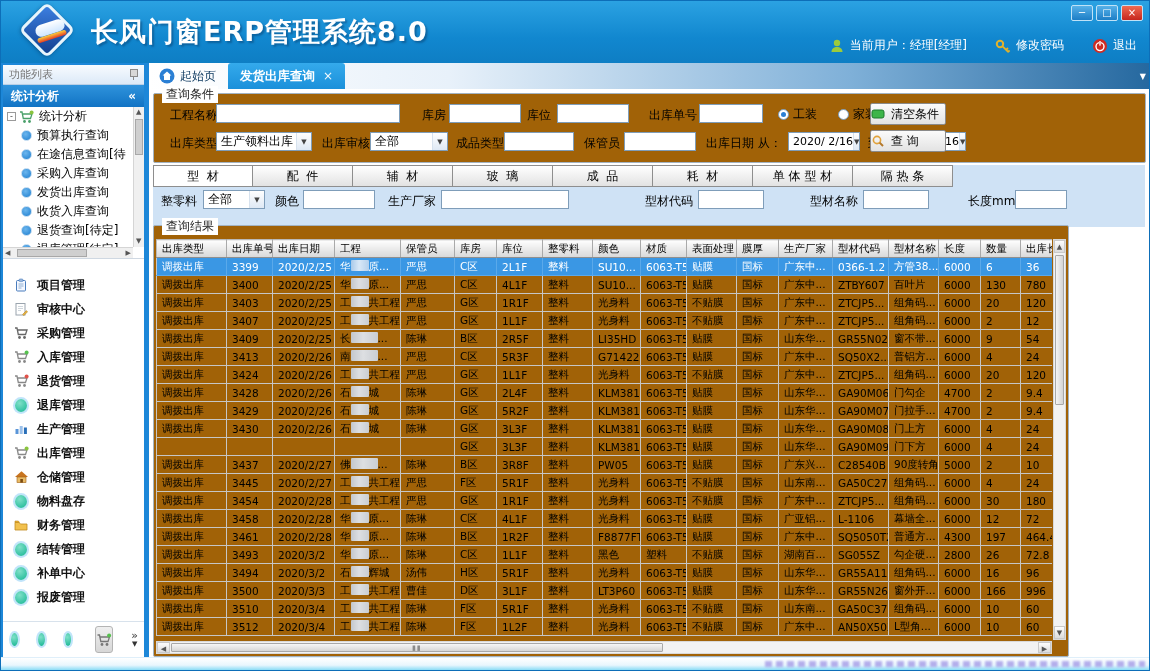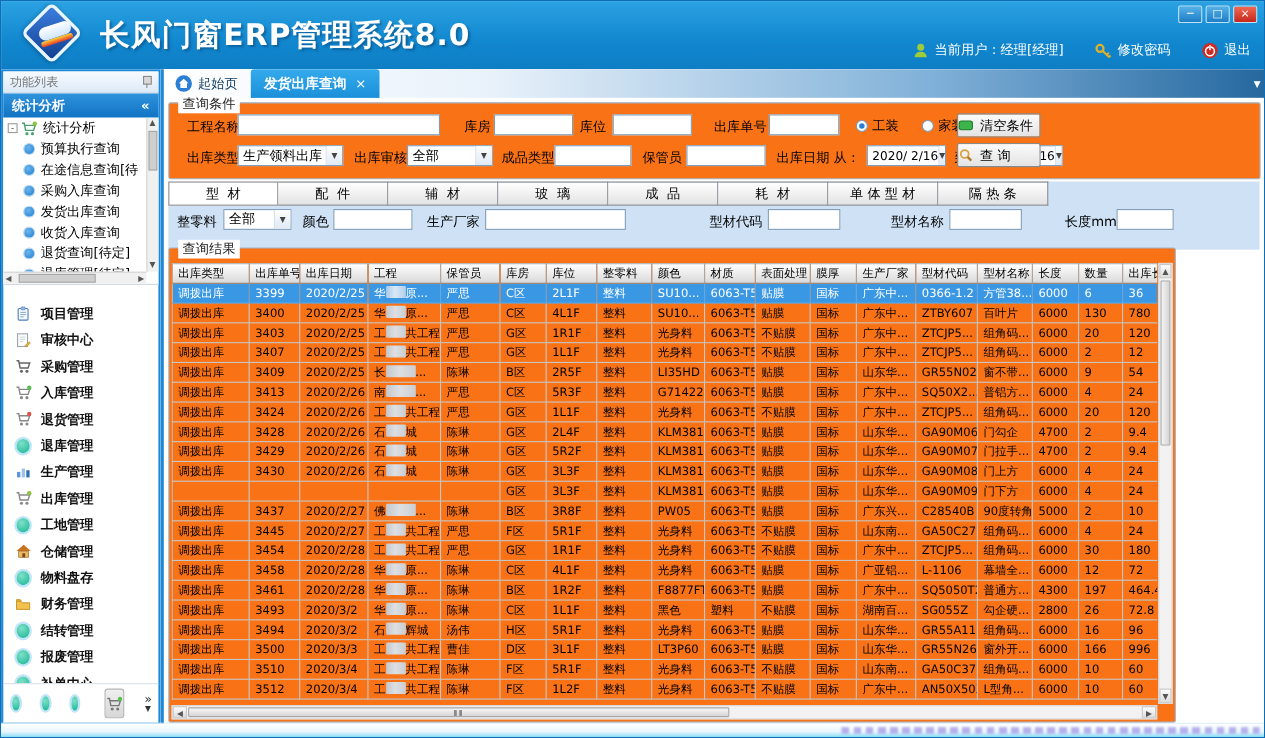--- a/index.html
+++ b/index.html
@@ -69,21 +69,21 @@
     background:linear-gradient(90deg,#ffffff 0%,#e8f1fa 30%,#7fb0d8 70%,#25689f 100%);
     display:flex;align-items:flex-end;}
   .tab-home{display:flex;align-items:center;gap:5px;height:26px;padding:0 12px 0 10px;font-size:12px;color:#123d63;cursor:default;}
   .tab-active{display:flex;align-items:center;gap:8px;height:26px;padding:0 12px;background:linear-gradient(#34aaec,#1b90da);
     color:#fff;font-size:12.5px;font-weight:bold;border-radius:3px 3px 0 0;cursor:default;}
   .tab-active .x{font-weight:normal;font-size:12px;opacity:.95;cursor:default;}
   .tabbar-caret{position:absolute;right:5px;top:9px;color:#fff;font-size:8px;}
   .content{position:absolute;left:0;top:26px;right:0;bottom:0;background:#fff;}
 
   
-  .gbox{position:absolute;border:1px solid #a3b3c2;border-radius:2px;background:#f97316;}
+  .gbox{position:absolute;border:1px solid #a3b3c2;border-radius:2px;background:#a16207;}
   .gbox>.gtitle{position:absolute;top:-8px;left:8px;background:#fff;padding:0 4px;font-size:12px;color:#222;}
 
   .lbl{position:absolute;font-size:12px;color:#000;white-space:nowrap;}
   .inp{position:absolute;height:19px;border:1px solid #7f9db9;background:#fff;}
   .combo{position:absolute;height:19px;border:1px solid #7f9db9;background:#fff;font-size:12px;display:flex;align-items:center;padding-left:4px;white-space:nowrap;}
   .combo .car{margin-left:auto;width:15px;text-align:center;font-size:7px;color:#444;border-left:1px solid #d7e2ee;align-self:stretch;display:flex;align-items:center;justify-content:center;background:linear-gradient(#fefefe,#dfe9f5);}
   .radio{position:absolute;display:flex;align-items:center;gap:4px;font-size:12px;}
   .rdot{width:11px;height:11px;border-radius:50%;border:1px solid #7a9ab8;background:#fff;position:relative;}
   .rdot.on:before{content:"";position:absolute;left:2px;top:2px;width:5px;height:5px;border-radius:50%;background:#2a7fd4;}
   .btn{position:absolute;height:22px;border:1px solid #8a8a8a;border-radius:2px;background:linear-gradient(#fbfbfb,#e3e3e3);
@@ -319,26 +319,20 @@
               <path d="M1 2h2l1.3 6.5h7.2L13 4H4" fill="none" stroke="#888" stroke-width="1.3"></path>
               <circle cx="5.5" cy="11.5" r="1.4" fill="#888"></circle>
               <circle cx="10.5" cy="11.5" r="1.4" fill="#888"></circle>
               <circle cx="12.6" cy="2.4" r="2" fill="#8ac43e"></circle>
             </svg>
           </span>
           <span>出库管理</span>
         </div>
         <div class="menu-item">
           <span class="ic">
-            <span class="ic-dot"></span>
-          </span>
-          <span>工地管理</span>
-        </div>
-        <div class="menu-item">
-          <span class="ic">
             <svg width="15" height="14">
               <path d="M1 7L7.5 1.2 14 7z" fill="#c8741f"></path>
               <rect x="3" y="7" width="9" height="5.6" fill="#e8bb66" stroke="#a06018" stroke-width=".6"></rect>
               <rect x="6.3" y="9" width="2.6" height="3.6" fill="#7a4a12"></rect>
             </svg>
           </span>
           <span>仓储管理</span>
         </div>
         <div class="menu-item">
           <span class="ic">
@@ -358,27 +352,27 @@
         <div class="menu-item">
           <span class="ic">
             <span class="ic-dot"></span>
           </span>
           <span>结转管理</span>
         </div>
         <div class="menu-item">
           <span class="ic">
             <span class="ic-dot"></span>
           </span>
+          <span>补单中心</span>
+        </div>
+        <div class="menu-item">
+          <span class="ic">
+            <span class="ic-dot"></span>
+          </span>
           <span>报废管理</span>
-        </div>
-        <div class="menu-item">
-          <span class="ic">
-            <span class="ic-dot"></span>
-          </span>
-          <span>补单中心</span>
         </div>
       </div>
     <div class="side-toolbar">
       <span class="ic-dot"></span>
       <span class="ic-dot"></span>
       <span class="ic-dot"></span>
       <span class="cart-btn">
         <span class="ic">
             <svg width="16" height="14" viewBox="0 0 15 14">
               <path d="M1 2h2l1.3 6.5h7.2L13 4H4" fill="none" stroke="#777" stroke-width="1.3"></path>

